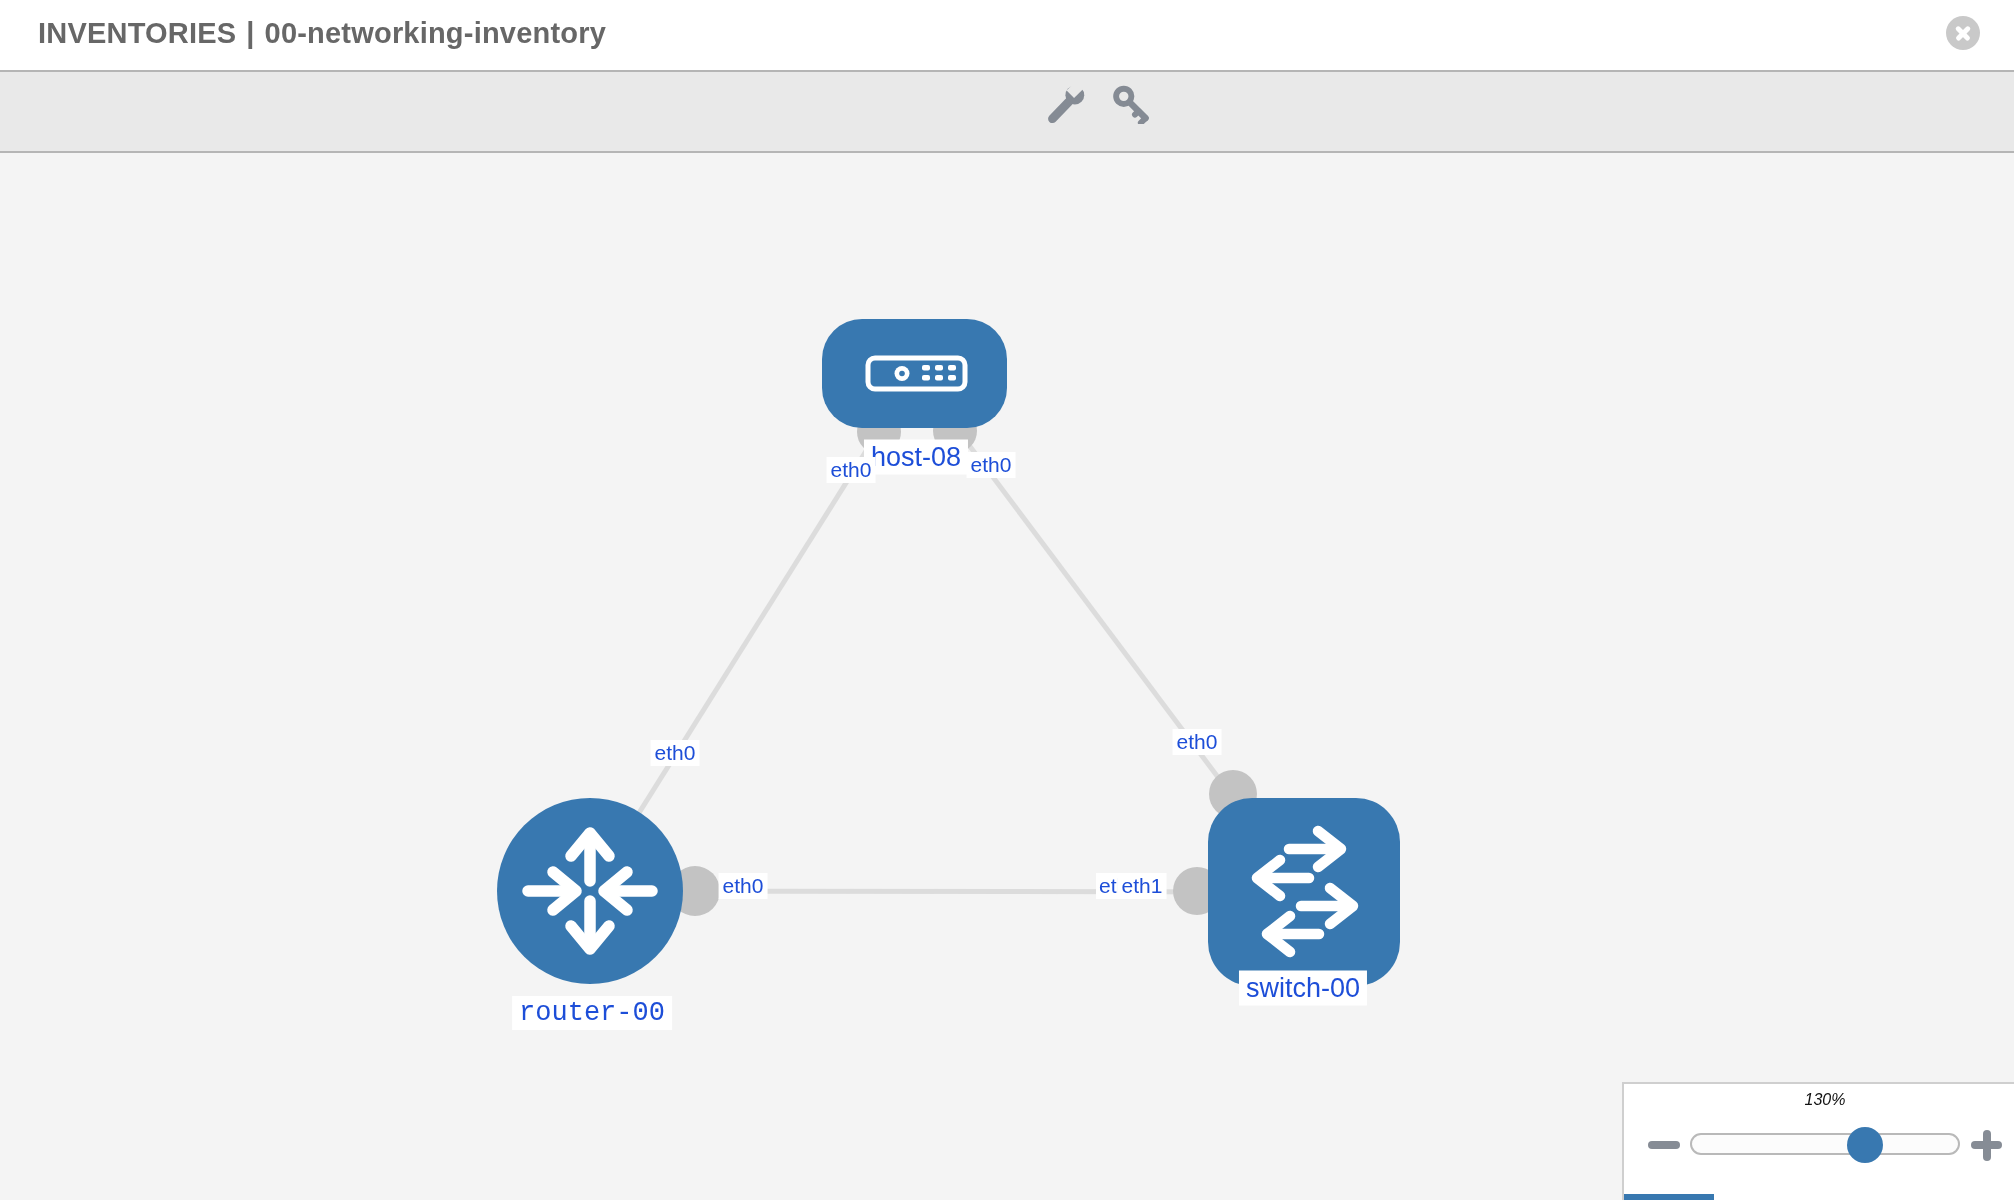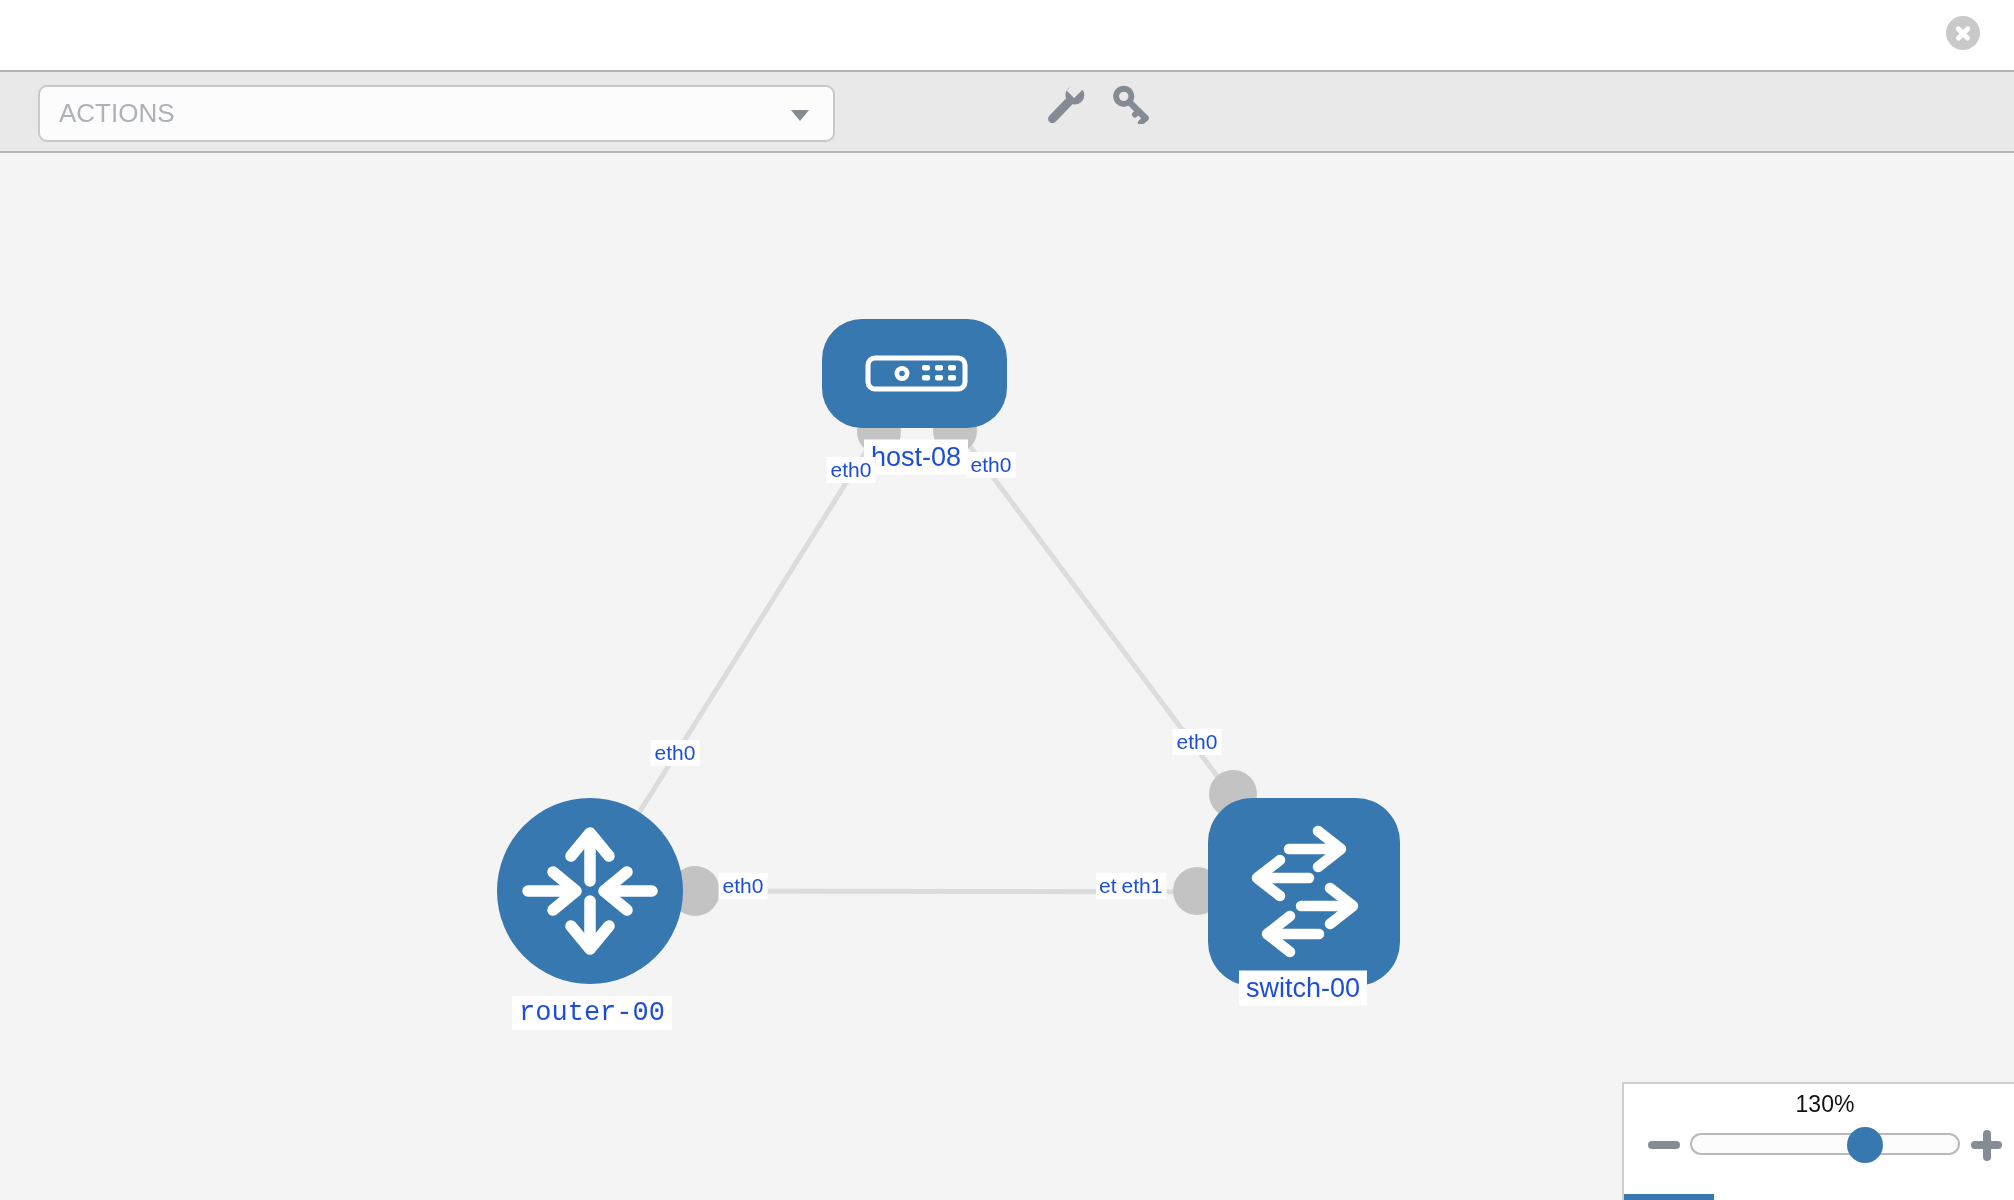--- a/index.html
+++ b/index.html
@@ -37,48 +37,47 @@
 
   .node-label, .eth-label { position:absolute; background:#fff; color:#1d4ed8; white-space:nowrap; z-index:3; }
   .node-label { font-size:27px; padding:2px 7px; transform:translate(-50%,-50%); }
   .eth-label  { font-size:21px; padding:1px 4px;  transform:translate(-50%,-50%); }
   .eth-label.clip { transform:translateY(-50%); width:25px; overflow:hidden; padding:1px 0 1px 3px; }
 
   
   .zoom-panel { position:absolute; left:1622px; top:1082px; width:420px; height:142px;
                 background:#fff; border:2px solid #cfcfcf; z-index:5; }
   .zoom-level { position:absolute; left:62px; top:7px; width:278px; text-align:center;
-                font-size:23px; color:#111; }
+                font-size:16px; color:#111;font-style:italic; }
   .zoom-track { position:absolute; left:66px; top:49px; width:270px; height:22px; background:#fcfcfc;
                 border:2px solid #b9b9b9; border-radius:12px; cursor:pointer; }
   .zoom-knob  { position:absolute; left:223px; top:43px; width:36px; height:36px; border-radius:50%;
                 background:#3878b0; cursor:grab; }
   .zbar { position:absolute; background:#868c95; border-radius:4px; cursor:pointer; }
   .zoom-minus { left:24px; top:57px; width:32px; height:8px; }
   .zoom-plus-h { left:347px; top:57px; width:31px; height:8px; }
   .zoom-plus-v { left:358.5px; top:45.5px; width:8px; height:31px; }
   .blue-partial { position:absolute; left:0px; top:110px; width:90px; height:32px; background:#3878b0; }
 </style>
 </head>
 <body>
 
 <div id="app">
 
   <div class="header">
+    <div class="title">
+      <span>INVENTORIES</span><span class="sep">|</span><span>00-networking-inventory</span>
+    </div>
     <div class="close-btn">
       <span class="bar a"></span>
       <span class="bar b"></span>
     </div>
   </div>
 
   <div class="toolbar">
-    <div class="select-box actions-box">
-      <span>ACTIONS</span>
-      <span class="caret"></span>
-    </div>
 
     <div class="tool-icon wrench">
       <svg viewBox="0 0 34 34">
         <circle cx="24.5" cy="9.5" r="8" fill="#858b94"></circle>
         <rect x="21.5" y="-4" width="9" height="15" fill="#e9e9e9" transform="rotate(45 26 3.5)"></rect>
         <line x1="5.5" y1="29.5" x2="19" y2="15.5" stroke="#858b94" stroke-width="7.5" stroke-linecap="round"></line>
       </svg>
     </div>
     <div class="tool-icon keyic">
       <svg viewBox="0 0 34 34">

